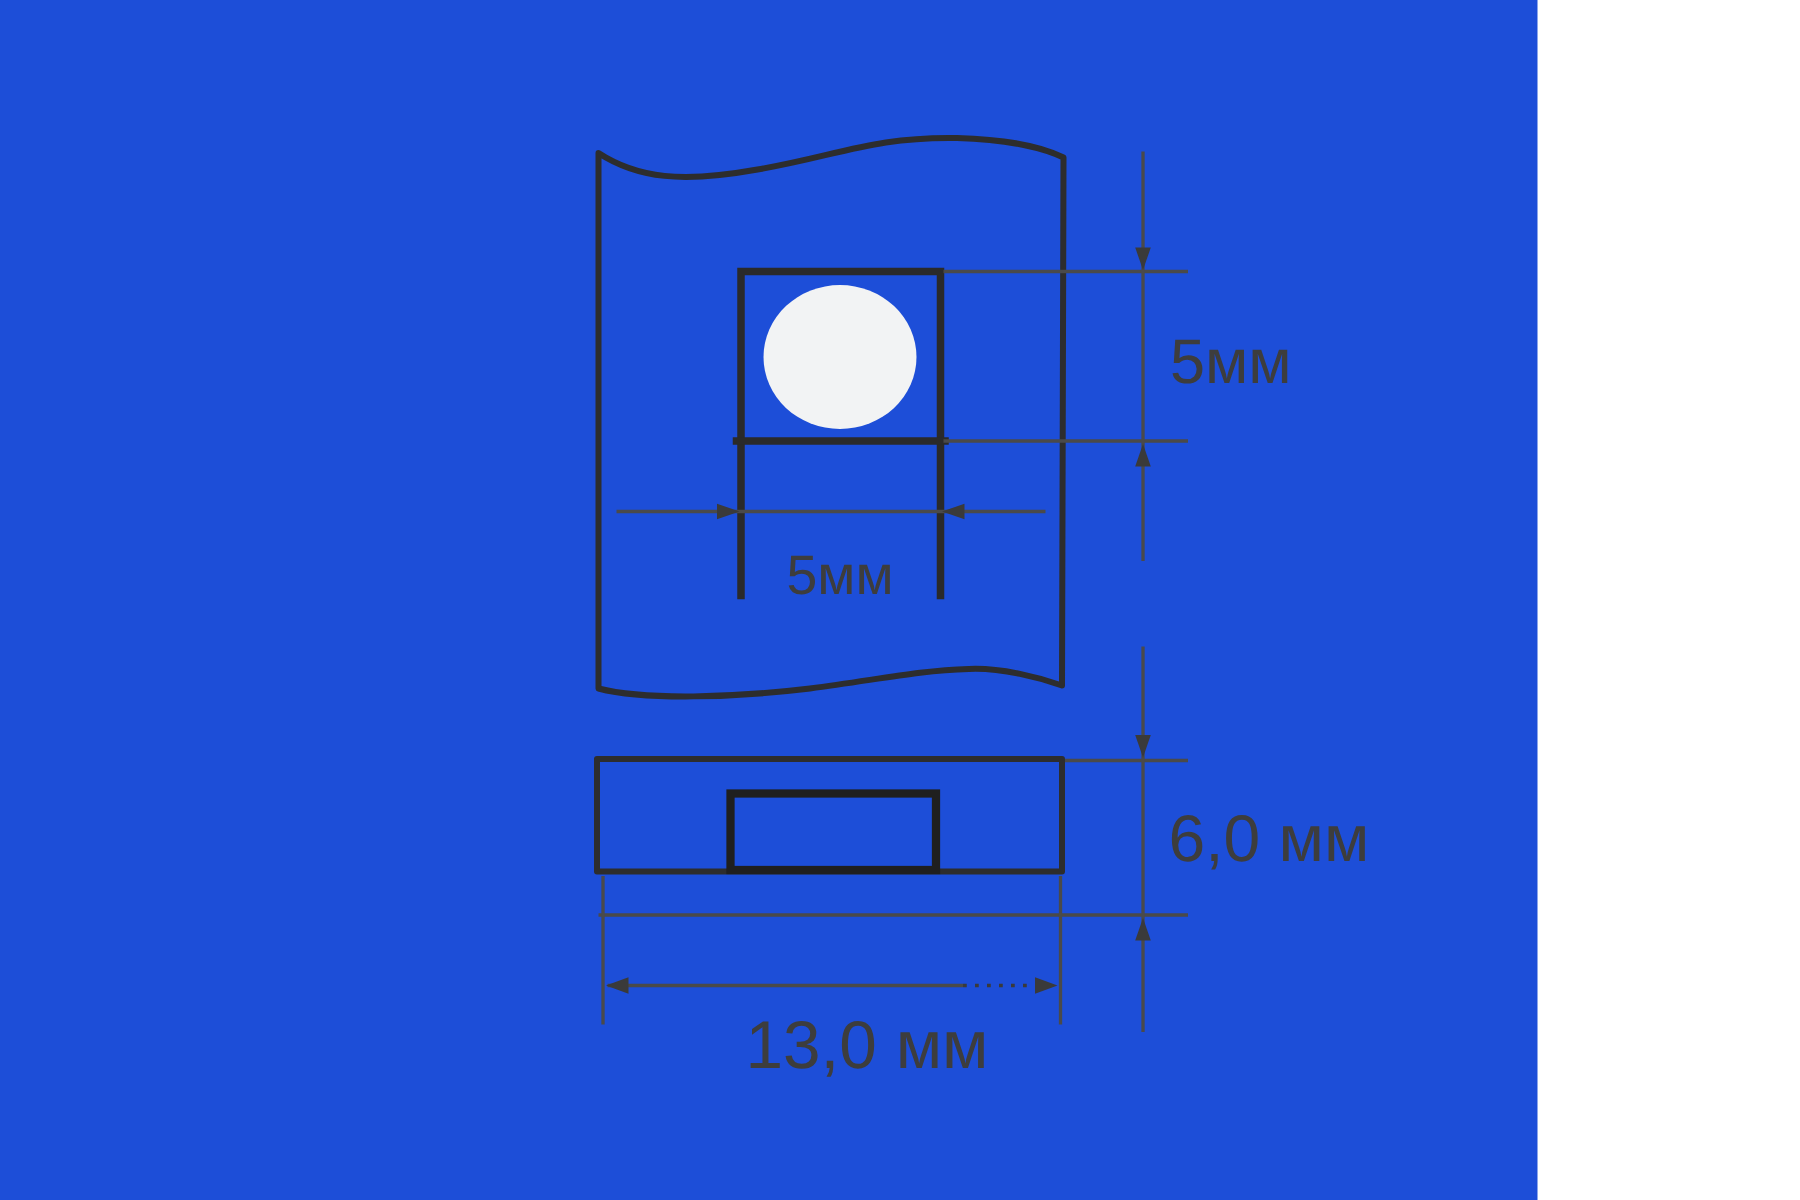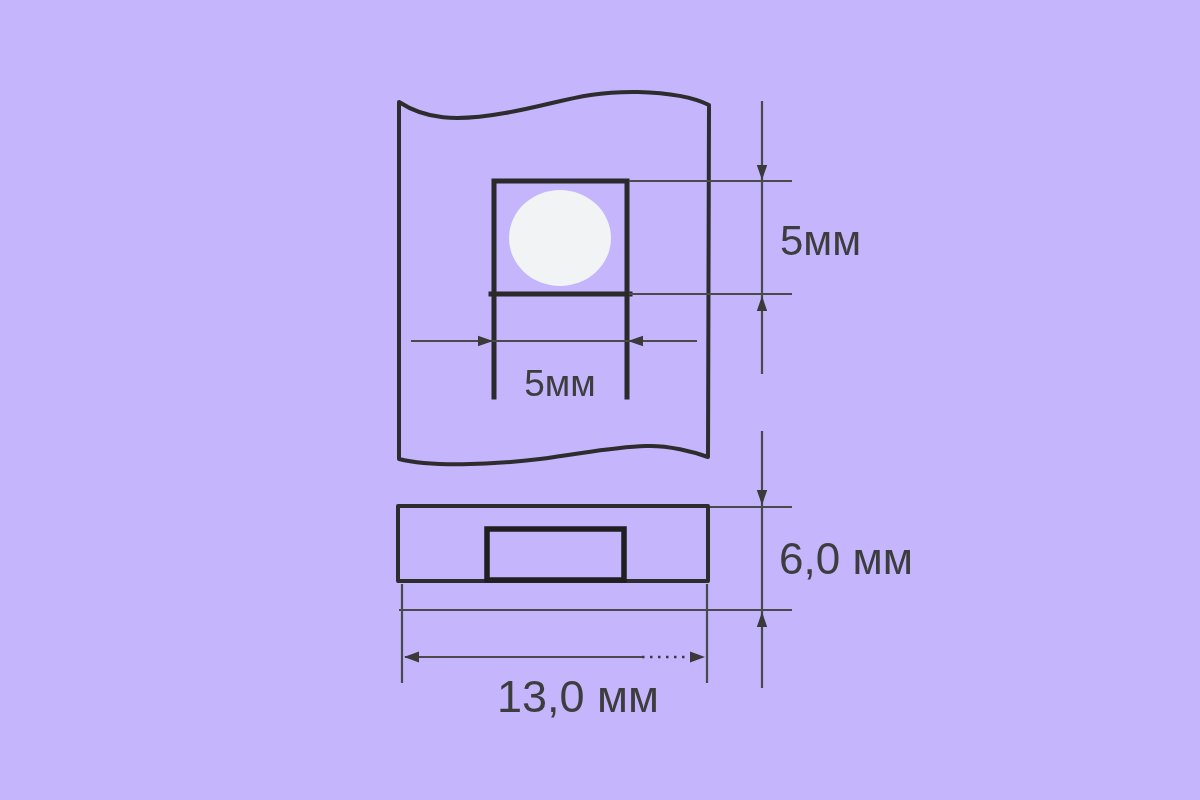--- a/index.html
+++ b/index.html
@@ -2,23 +2,23 @@
 <html><head>
 <meta charset="utf-8">
 <style>
   html, body {
     margin: 0;
     padding: 0;
     background: #ffffff;
   }
   .canvas {
     position: relative;
-    width: 1200px;
+    width: 1025px;
     height: 800px;
-    background: #c4b5fd;
+    background: #1d4ed8;
     overflow: hidden;
     font-family: "Liberation Sans", "DejaVu Sans", sans-serif;
   }
   svg { display: block; }
 
   
   .outline {
     stroke: #2d2d2d;
     stroke-width: 4;
     fill: none;

